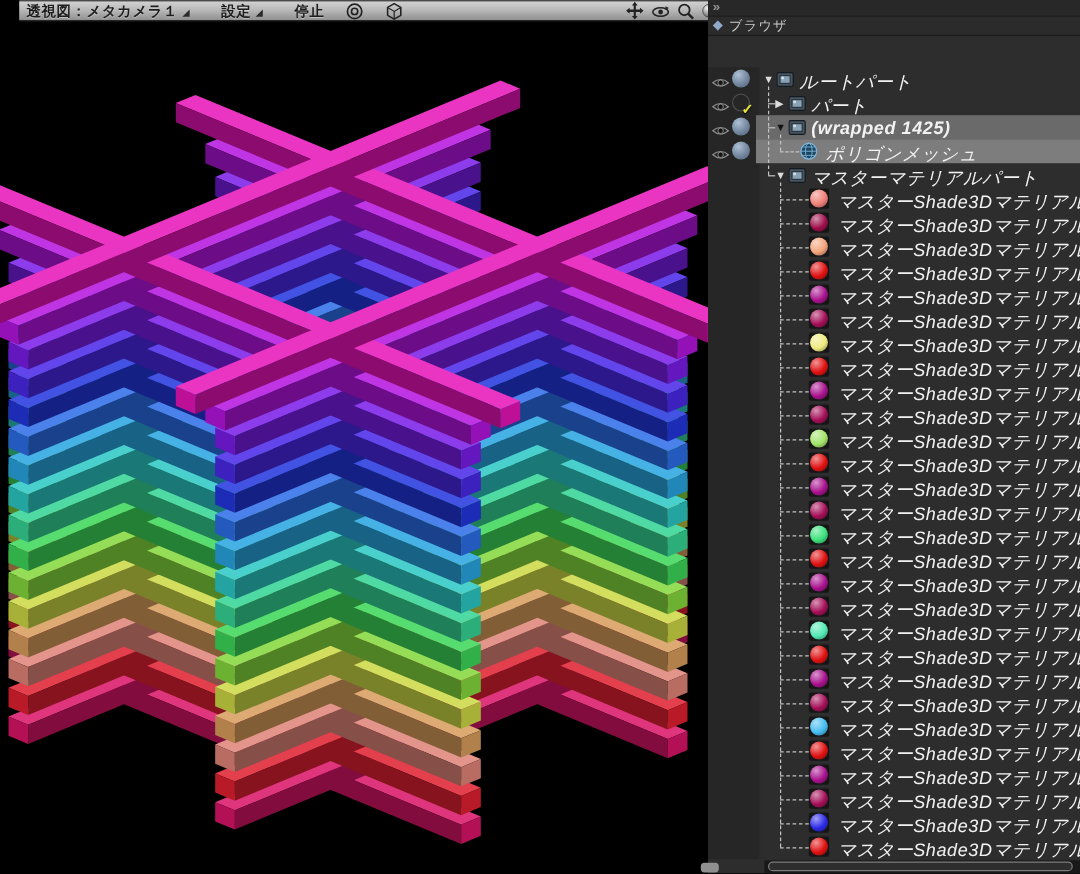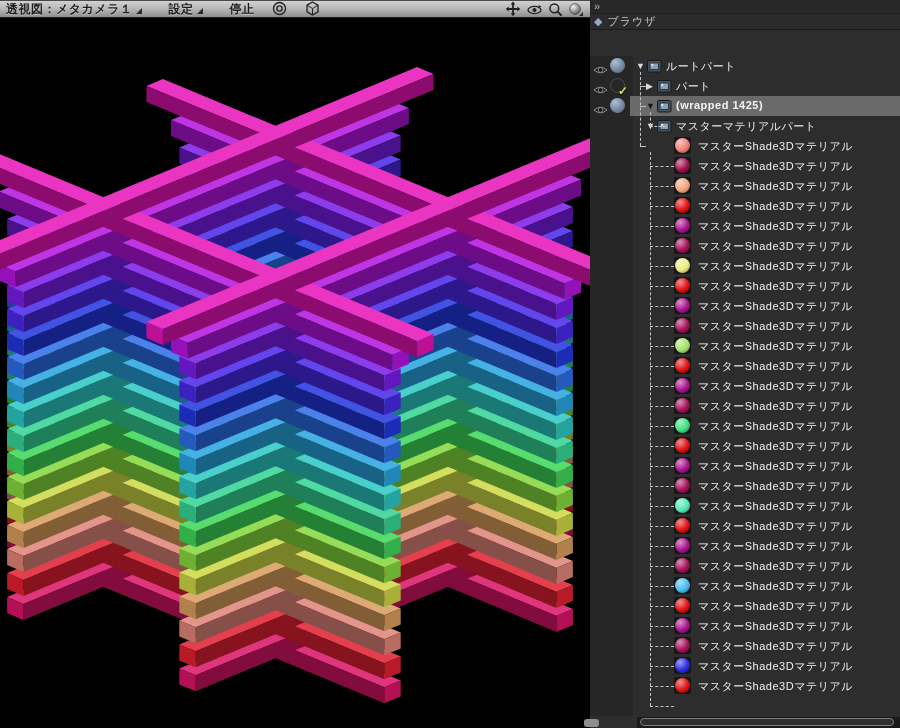--- a/index.html
+++ b/index.html
@@ -2,24 +2,24 @@
 <html><head>
 <meta charset="utf-8">
 <style>
   * { margin:0; padding:0; box-sizing:border-box; }
   html,body { width:900px; height:728px; background:#000; overflow:hidden;
               font-family:"Liberation Sans", sans-serif; }
   .app { position:relative; width:900px; height:728px; background:#000; }
 
   
   .viewport { position:absolute; left:0; top:0; width:590px; height:728px; background:#000; }
-  .vp-toolbar { position:absolute; left:0; top:0; width:590px; height:18px;
+  .vp-toolbar { position:absolute; left:16px; top:0; width:590px; height:18px;
     background:linear-gradient(#d2d2d2,#b9b9b9 45%,#8f8f8f);
     border-top:1px solid #4a4a4a; border-bottom:1px solid #1b1b1b;
-    display:flex; align-items:flex-start; padding:0 6px; gap:4px; }
+    display:flex; align-items:center; padding:0 6px; gap:4px; }
   .vp-toolbar .lbl { font-size:12px; font-weight:bold; color:#1d1d1d; letter-spacing:0.5px;
     text-shadow:0 1px 0 rgba(255,255,255,0.35); white-space:nowrap; }
   .tri-dn { width:0; height:0; border-left:6px solid transparent; border-bottom:6px solid #2b2b2b;
     align-self:flex-end; margin:0 2px 3px 0; }
   .tb-gap-s { width:10px; } .tb-gap-m { width:16px; }
   .tb-icon { display:flex; align-items:center; }
   .vp-spacer { flex:1; }
   .vp-right { display:flex; align-items:center; gap:5px; }
   .scene-wrap { position:absolute; left:0; top:18px; width:590px; height:710px; }
   .vp-corner { position:absolute; left:584px; top:719px; width:15px; height:8px;
@@ -49,22 +49,22 @@
   .eye { position:absolute; left:3px; top:5px; }
   .ball { position:absolute; left:20px; top:2px; width:15px; height:15px; border-radius:50%;
     background:radial-gradient(circle at 35% 28%, #aebfd4 0%, #7e91a9 45%, #4c5d74 100%); }
   .ball.empty { background:transparent; border:1px solid #4e4e4e; }
   .check { position:absolute; left:28px; top:8px; color:#e6e23a; font-size:12px; font-weight:bold;
     text-shadow:0 1px 1px #000; }
   .exp { position:absolute; top:5px; font-size:9px; line-height:10px; color:#dcdcdc; }
   .exp.dark { color:#141414; }
   .icon-part { position:absolute; top:3px; }
   .icon-mesh { position:absolute; top:2px; }
-  .tlabel { position:absolute; top:3px; color:#f2f2f2; font-size:11px; letter-spacing:0.5px;
-    white-space:nowrap; }
+  .tlabel { position:absolute; top:3px; color:#f2f2f2; font-size:15px; letter-spacing:0.5px;
+    white-space:nowrap;font-style:italic; }
   .tlabel.b { font-weight:bold; }
   .lines { position:absolute; left:0; top:0; width:100%; height:100%; pointer-events:none; }
   .vline { position:absolute; border-left:1px dashed #c4c4c4; width:0; }
   .hline { position:absolute; border-top:1px dashed #c4c4c4; height:0; }
   .mat-tile { position:absolute; left:84px; top:1px; width:17px; height:17px; background:#161616;
     border-radius:2px; display:flex; align-items:center; justify-content:center; }
   .mat-sphere { width:15px; height:15px; border-radius:50%; }
 
   
   .hscroll { position:absolute; left:47px; top:717px; width:263px; height:11px; background:#191919; }
@@ -385,20 +385,36 @@
           <span class="ball"></span>
           <span class="exp dark" style="left: 56px;">▼</span>
           <span class="icon-part" style="left: 67px;"><svg width="15" height="14">
               <rect x="0.5" y="1.5" width="13.5" height="11.5" rx="1.5" fill="#46545f" stroke="#141a1f"></rect>
               <rect x="3" y="4" width="8.5" height="6.5" fill="#8aa2b6" stroke="#2b3640"></rect>
               <circle cx="5.2" cy="6" r="1.2" fill="#d5e2ec"></circle>
             </svg></span>
           <span class="tlabel b" style="left: 86px;">(wrapped 1425)</span>
         </div>
         <div class="trow">
+          <div class="selbg" style="background: rgb(125, 125, 125);"></div>
+          <span class="eye"><svg width="15" height="10">
+              <path d="M1 5 Q7.5 -0.5 14 5 Q7.5 10.5 1 5 Z" fill="#202020" stroke="#8f8f8f" stroke-width="1"></path>
+              <circle cx="7.5" cy="5" r="2.3" fill="#161616" stroke="#8f8f8f" stroke-width="0.8"></circle>
+            </svg></span>
+          <span class="ball"></span>
+          <span class="icon-mesh" style="left: 76px;"><svg width="16" height="16">
+              <circle cx="8" cy="8" r="6.6" fill="#184660" stroke="#7fb2d6" stroke-width="1.1"></circle>
+              <ellipse cx="8" cy="8" rx="2.8" ry="6.6" fill="none" stroke="#7fb2d6" stroke-width="0.8"></ellipse>
+              <line x1="1.4" y1="8" x2="14.6" y2="8" stroke="#7fb2d6" stroke-width="0.8"></line>
+              <line x1="2.4" y1="4.5" x2="13.6" y2="4.5" stroke="#7fb2d6" stroke-width="0.7"></line>
+              <line x1="2.4" y1="11.5" x2="13.6" y2="11.5" stroke="#7fb2d6" stroke-width="0.7"></line>
+            </svg></span>
+          <span class="tlabel" style="left: 98px;">ポリゴンメッシュ</span>
+        </div>
+        <div class="trow">
           <span class="exp" style="left: 56px;">▼</span>
           <span class="icon-part" style="left: 67px;"><svg width="15" height="14">
               <rect x="0.5" y="1.5" width="13.5" height="11.5" rx="1.5" fill="#46545f" stroke="#141a1f"></rect>
               <rect x="3" y="4" width="8.5" height="6.5" fill="#8aa2b6" stroke="#2b3640"></rect>
               <circle cx="5.2" cy="6" r="1.2" fill="#d5e2ec"></circle>
             </svg></span>
           <span class="tlabel" style="left: 86px;">マスターマテリアルパート</span>
         </div>
         <div class="trow">
           <span class="mat-tile">

